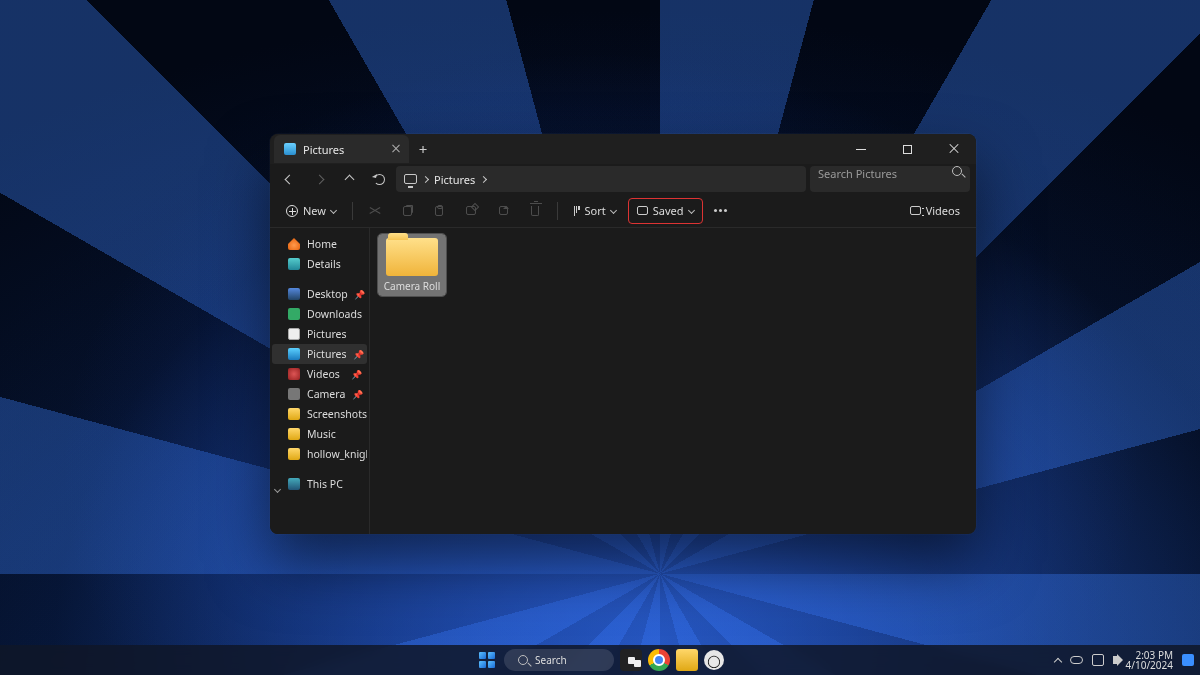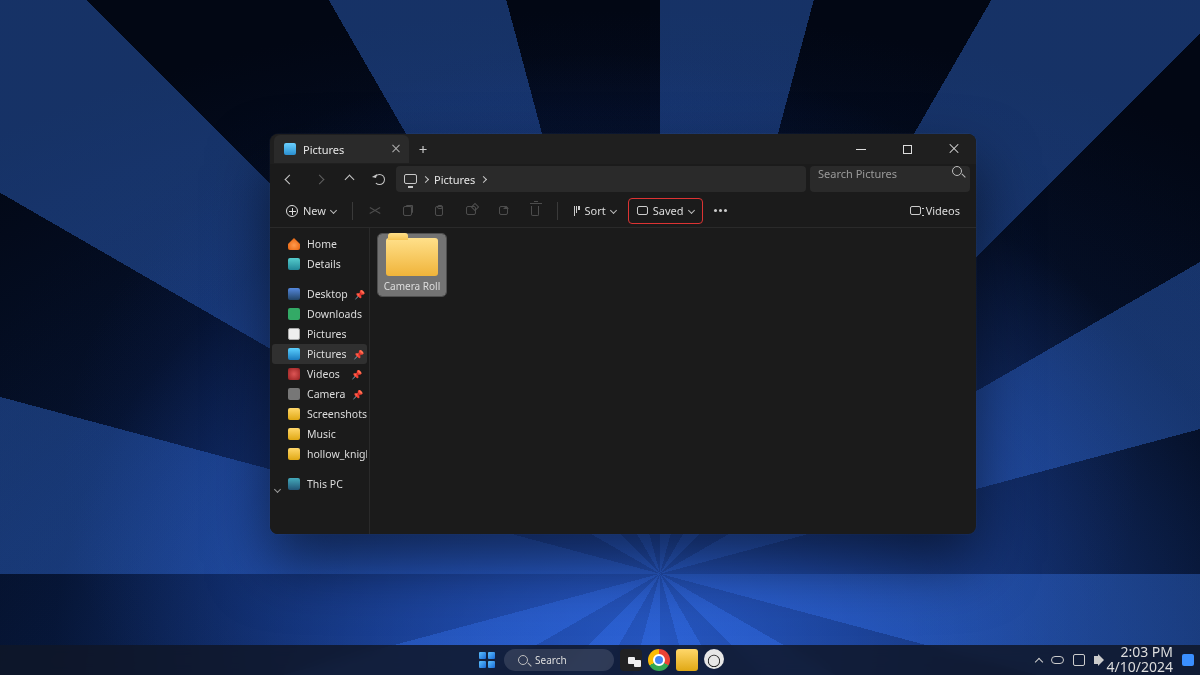--- a/index.html
+++ b/index.html
@@ -110,37 +110,37 @@
 .laybtn{width:14px;height:12px;border:1px solid #888;border-radius:2px;display:flex;padding:1px;gap:1px;}
 .laybtn span{flex:1;background:#888;}
 .laybtn.on{background:#4a90ff33;border-color:#4a90ff;}
 
 
 #taskbar {
   position:absolute; left:0; bottom:0; width:100%; height:30px;
   background:rgba(15,22,40,.85); backdrop-filter:blur(6px);
   display:flex; align-items:center; color:#ddd; font-size:10px;
 }
-#task-center{ position:absolute; left:50%; transform:translateX(-50%); display:flex; align-items:flex-start; gap:6px;}
+#task-center{ position:absolute; left:50%; transform:translateX(-50%); display:flex; align-items:center; gap:6px;}
 .startbtn{width:22px;height:22px;display:grid;grid-template:repeat(2,1fr)/repeat(2,1fr);gap:2px;padding:3px;}
 .startbtn span{background:linear-gradient(135deg,#5cc1ff,#1a6bd8);border-radius:1px;}
 .tsearch{display:flex;align-items:center;gap:7px;background:rgba(255,255,255,.12);height:22px;border-radius:12px;padding:0 14px;min-width:110px;}
 .tapp{width:22px;height:22px;border-radius:4px;display:flex;align-items:center;justify-content:center;}
 .tapp.taskview{background:#222;position:relative;} .tapp.taskview::before{content:"";width:7px;height:7px;background:#eee;border-radius:1px;box-shadow:6px 3px 0 #eee;}
 .tapp.chrome{background:#fff;position:relative;border-radius:50%;background:conic-gradient(#ea4335 0 120deg,#34a853 120deg 240deg,#fbbc05 240deg 360deg);}
 .tapp.chrome::after{content:"";position:absolute;inset:5px;background:#4285f4;border:2px solid #fff;border-radius:50%;}
 .tapp.explorer{background:linear-gradient(#ffd76a,#e0a814);border-radius:3px;}
 .tapp.gh{width:20px;height:20px;border-radius:50%;background:#e7e7e7;color:#111;font-size:12px;display:flex;align-items:center;justify-content:center;}
 #tray{position:absolute;right:6px;display:flex;align-items:center;gap:9px;}
 .tray-i{width:12px;height:12px;display:inline-block;}
 .tup{border:1.3px solid #ccc;border-left:none;border-bottom:none;width:6px;height:6px;transform:rotate(-45deg);margin-top:3px;}
 .tcloud{width:13px;height:8px;border:1.2px solid #ccc;border-radius:6px;}
 .twifi{width:12px;height:12px;border:1.2px solid #ccc;border-radius:2px;}
 .tvol{width:4px;height:8px;background:#ccc;position:relative;} .tvol::after{content:"";position:absolute;left:4px;top:-2px;border:6px solid transparent;border-left-color:#ccc;}
-#clock{text-align:right;line-height:1.05;font-size:14px;}
+#clock{text-align:right;line-height:1.05;font-size:10px;}
 .notif{width:12px;height:12px;background:#3a8fff;border-radius:2px;position:relative;}
 .notif::after{content:"";position:absolute;right:6px;bottom:-2px;border:3px solid transparent;border-top-color:#3a8fff;}
 </style>
 </head>
 <body>
 
 <div id="desktop">
 
   <div id="win">
 

